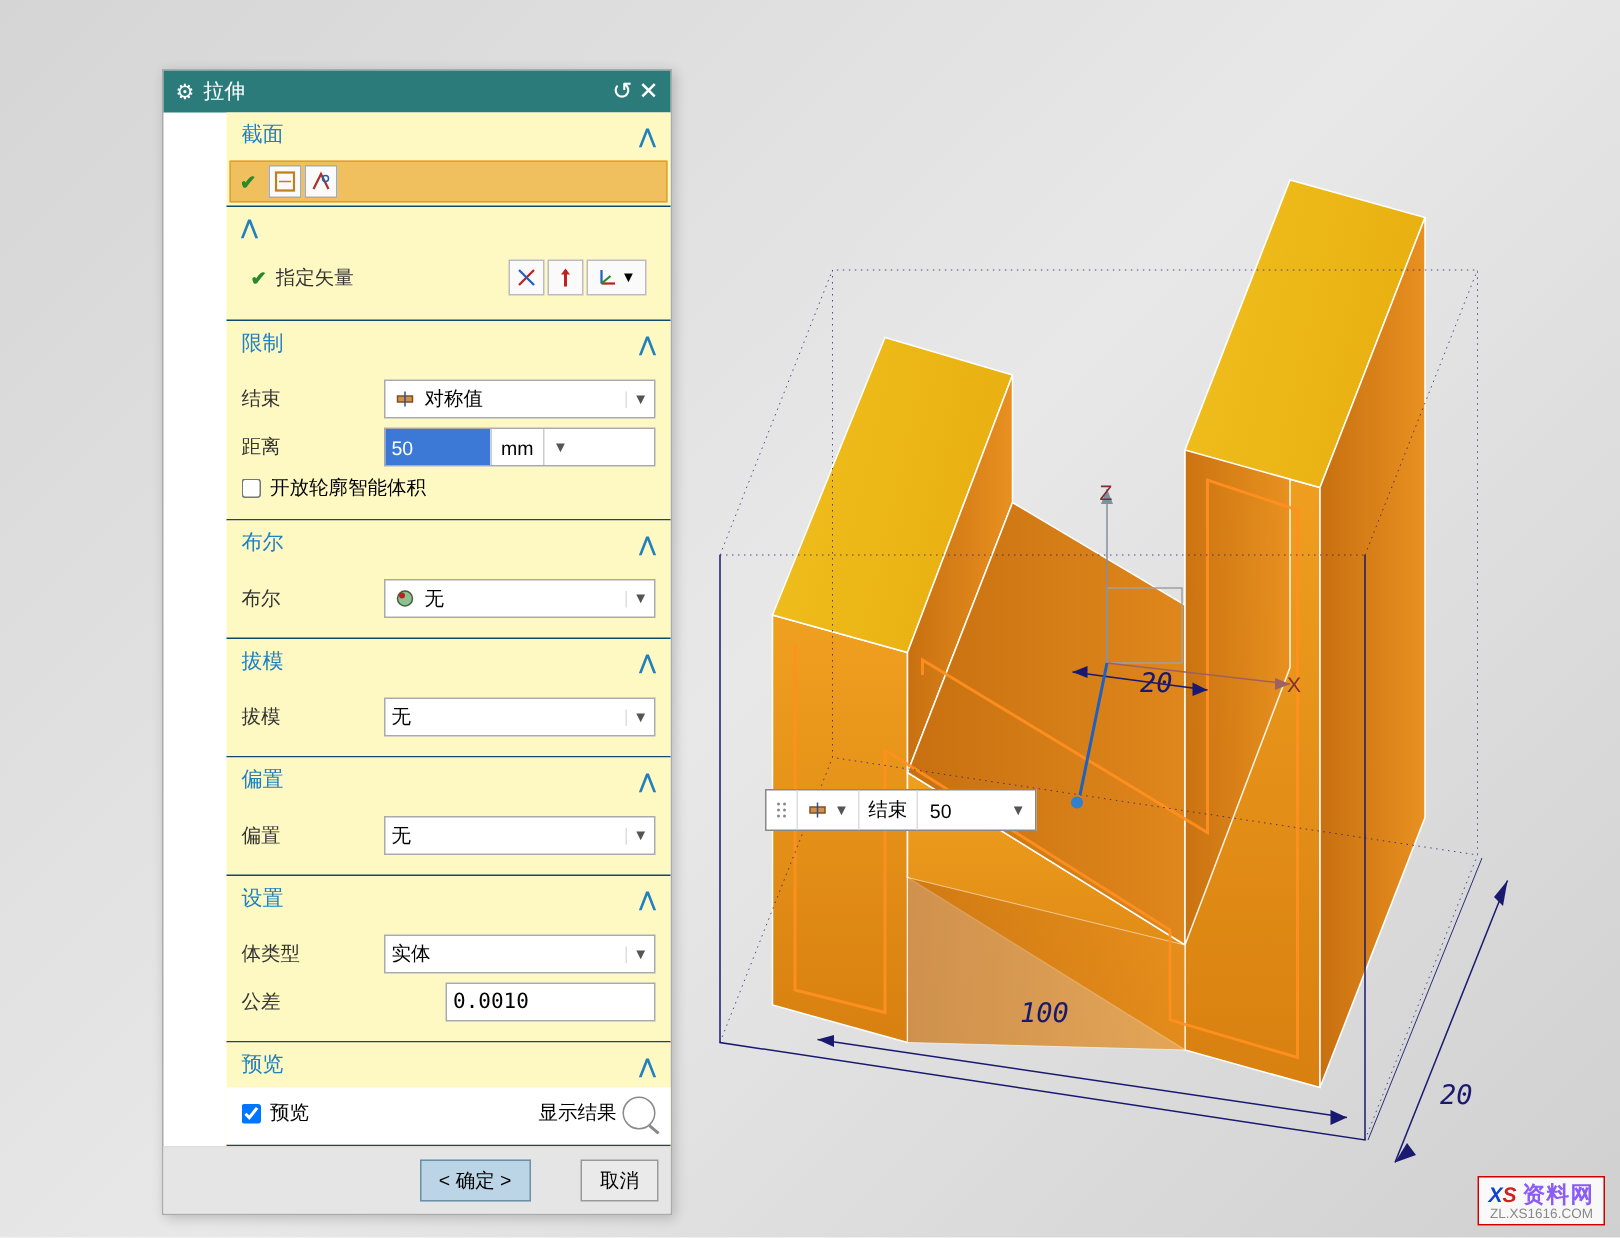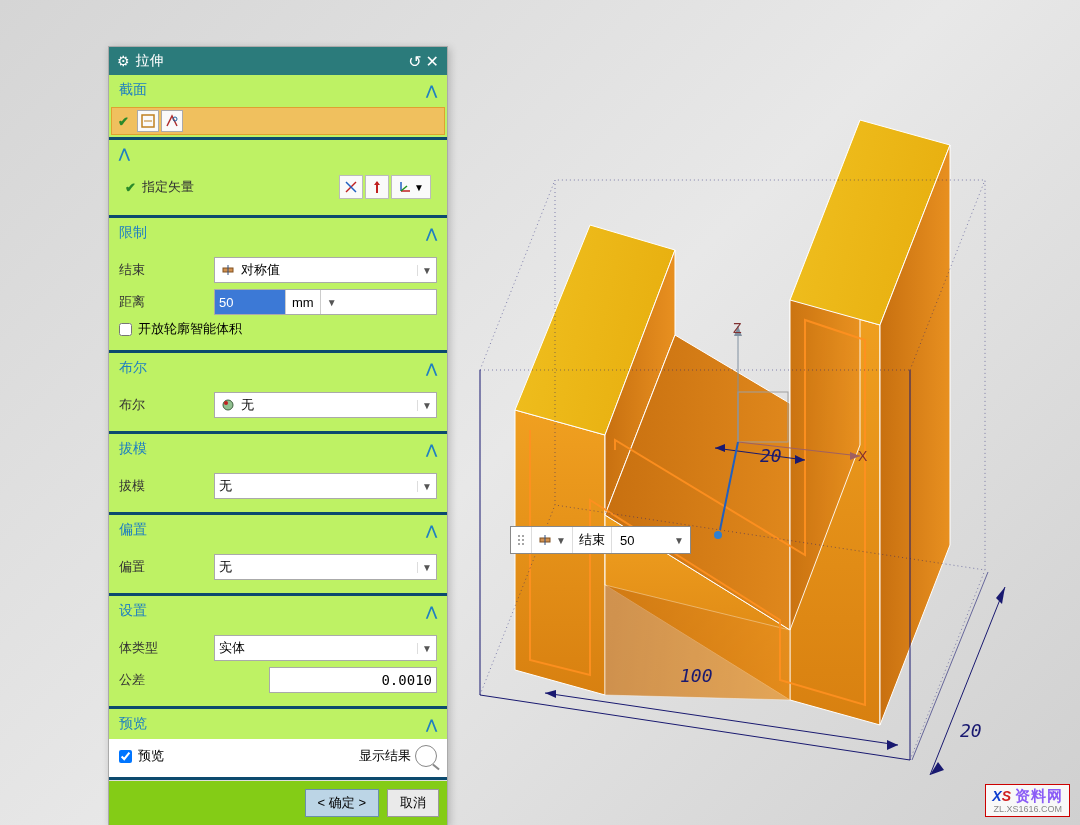--- a/index.html
+++ b/index.html
@@ -23,21 +23,21 @@
   color: #fff;
   height: 28px;
   display: flex; align-items: center;
   padding: 0 8px;
   font-size: 14px;
   font-weight: normal;
 }
 .titlebar .gear { margin-right: 6px; font-size: 14px; }
 .titlebar .spacer { flex: 1; }
 .titlebar .t-icon { margin-left: 4px; cursor: pointer; font-size: 16px; }
-.section { border-bottom: 3px solid #0c4a6e; padding: 0; background:#bef264; }
+.section { border-bottom: 1px solid #0c4a6e; padding: 0; background:#fef9c3;margin-left:42px; }
 .sec-head {
   display: flex; align-items: center;
   padding: 6px 10px;
   color: #2080c0;
   font-size: 14px;
   cursor: pointer;
 }
 .sec-head .lbl { flex: 1; }
 .sec-head .chev { color: #2080c0; font-size: 13px; font-weight: bold;}
 .sec-body { padding: 4px 10px 8px 10px; }
@@ -55,26 +55,26 @@
 .dd { display:flex; align-items:center; border:1px solid #aaa; background:#fff; height:26px; min-width:130px; padding:0 4px; cursor:pointer;}
 .dd .ddicon { width:18px; height:18px; display:flex; align-items:center; justify-content:center; margin-right:4px;}
 .dd .ddtxt { flex:1; font-size:13px;}
 .dd .ddarr { font-size:10px; color:#555; padding-left:4px; border-left:1px solid #ddd; margin-left:4px;}
 .inp-box { display:flex; align-items:center; border:1px solid #aaa; height:26px; background:#fff; }
 .inp-box input { border:none; outline:none; width:70px; padding:0 4px; font-size:13px; background:#3c79d6; color:#fff; height:24px;}
 .inp-box .unit { padding:0 6px; border-left:1px solid #ccc; height:24px; display:flex; align-items:center; background:#fff;}
 .inp-box .ddarr { font-size:10px; color:#555; padding:0 6px; border-left:1px solid #ccc; height:24px; display:flex;align-items:center; cursor:pointer;}
 .chkrow { display:flex; align-items:center; margin:4px 0 4px 0;}
 .chkrow input { margin-right:6px; }
-.tol-inp { border:1px solid #aaa; height:26px; width:168px; text-align:right; padding:0 4px; font-family:monospace; font-size:14px;}
+.tol-inp { border:1px solid #aaa; height:26px; width:140px; padding:0 4px; font-family:monospace; font-size:14px;}
 .preview-row { display:flex; align-items:center; padding:6px 10px 10px 10px; background:#fff;}
 .preview-row .spacer{flex:1;}
 .magnifier{ width:22px; height:22px; border:1px solid #888; border-radius:50%; position:relative; display:inline-block; margin-left:4px;}
 .magnifier:after{ content:""; position:absolute; width:8px; height:2px; background:#888; bottom:-2px; right:-4px; transform:rotate(40deg);}
-.btn-bar { display:flex; justify-content:flex-end; padding:8px; background:#84cc16; border-top:1px solid #ddd;}
+.btn-bar { display:flex; justify-content:flex-end; padding:8px; background:#e5e5e5; border-top:1px solid #ddd;gap:25px;}
 .btn { border:1px solid #999; background:#eaeaea; padding:4px 12px; margin-left:8px; cursor:pointer; font-size:13px;}
 .btn.primary { background:#bcd5e6; border-color:#6a90a8;}
 .dim-text{ position:absolute; font-family:monospace; font-size:18px; color:#191970; font-style:italic;}
 .axis-label{ position:absolute; font-size:14px; color:#803030;}
 .float-panel { position:absolute; left:510px; top:526px; display:flex; background:#fff; border:1px solid #888; height:28px; align-items:center; font-size:13px;}
 .float-panel .fcell{ display:flex; align-items:center; padding:0 6px; border-right:1px solid #ddd; height:100%;}
 .float-panel .fcell.last{border-right:none;}
 .float-panel .arr{font-size:10px; color:#555;}
 .float-panel input{ border:none; outline:none; width:54px; padding:0 2px; font-size:13px;}
 .watermark { position:absolute; right:10px; bottom:8px; display:flex; align-items:center;}

